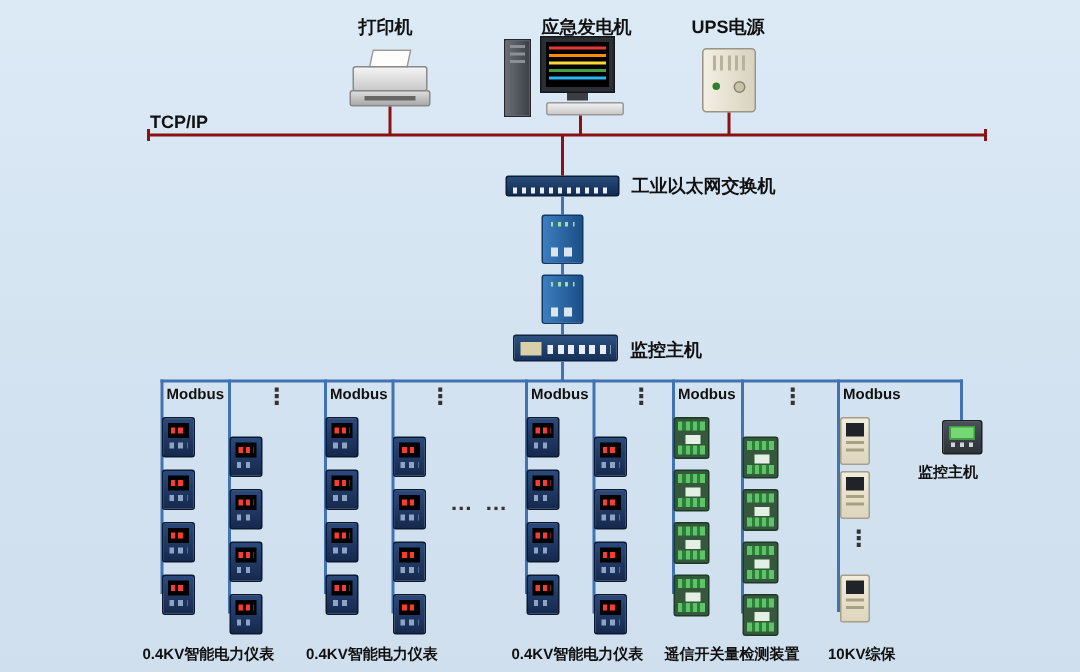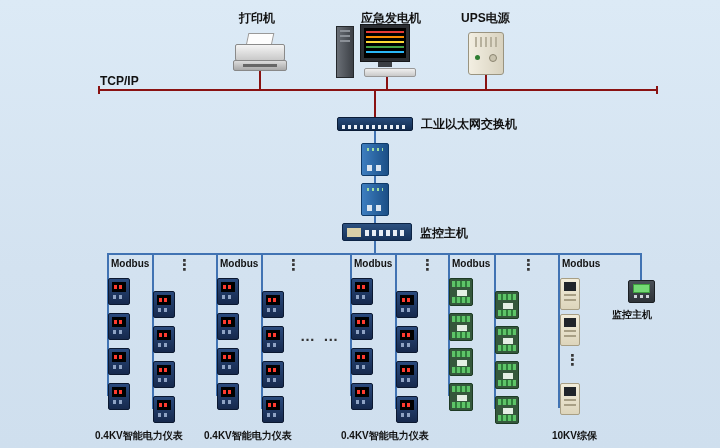--- a/index.html
+++ b/index.html
@@ -293,20 +293,21 @@
     </div>
   <div class="gmod" style="left:495px;top:326px">
       <div class="c"></div>
     </div>
   <div class="gmod" style="left:495px;top:361px">
       <div class="c"></div>
     </div>
   <div class="gmod" style="left:495px;top:396px">
       <div class="c"></div>
     </div>
+  <div class="lbl sm" style="left:443px;top:429px">遥信开关量检测装置</div>
 
   <div class="vl blue" style="left:558px;top:253px;height:155px"></div>
   <div class="lbl sm" style="left:562px;top:258px">Modbus</div>
   <div class="prot" style="left:560px;top:278px">
       <div class="s"></div>
       <div class="b"></div>
       <div class="b"></div>
     </div>
   <div class="prot" style="left:560px;top:314px">
       <div class="s"></div>

